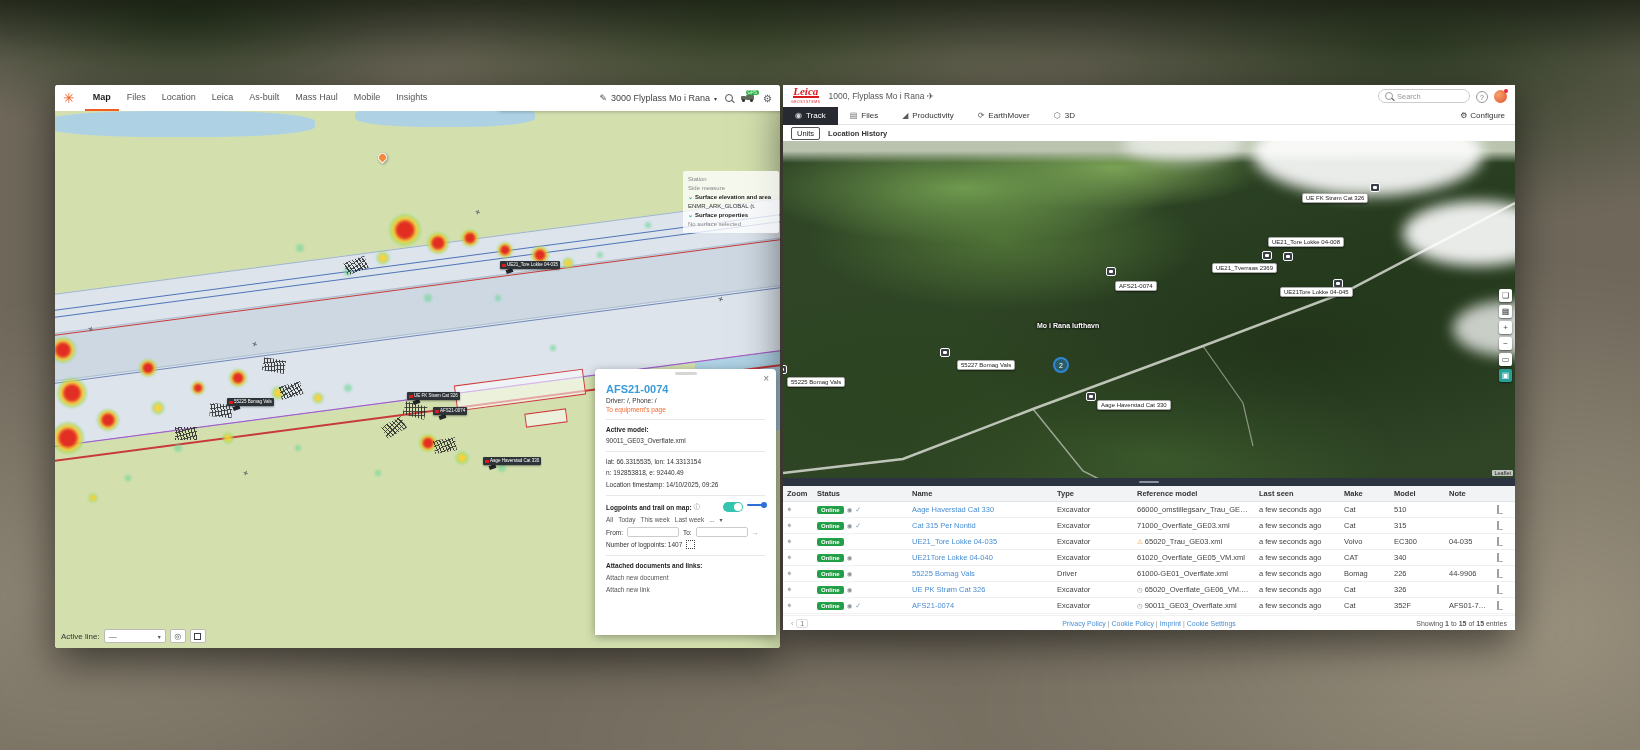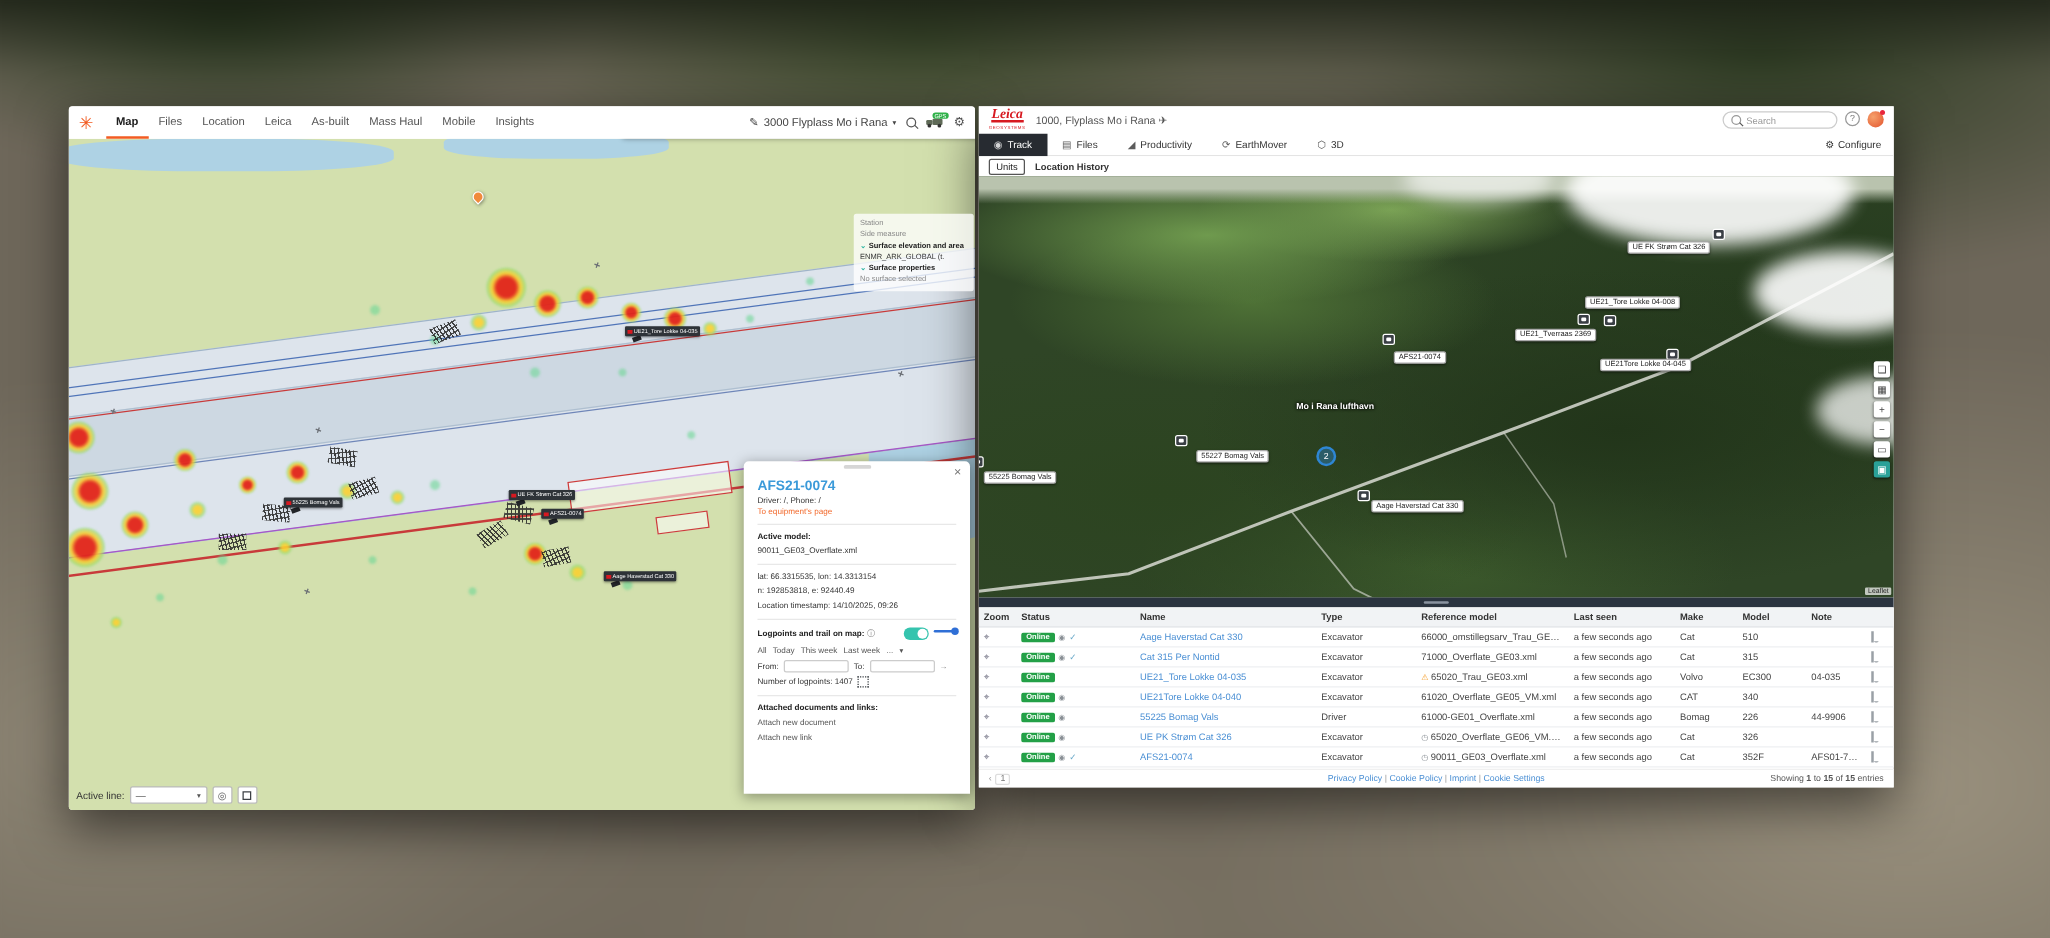--- a/index.html
+++ b/index.html
@@ -83,21 +83,21 @@
   .al-select { width:62px; height:14px; background:#fff; border:1px solid #bbb; border-radius:2px; font-size:8px; color:#555; display:flex; align-items:center; justify-content:space-between; padding:0 4px; cursor:pointer; }
   .al-btn { width:16px; height:14px; background:#fff; border:1px solid #bbb; border-radius:2px; display:flex; align-items:center; justify-content:center; font-size:8px; color:#555; cursor:pointer; }
 
   
   .rtop { position:absolute; left:0; top:0; right:0; height:22px; display:flex; align-items:center; padding:0 8px; gap:8px; background:#fff; }
   .leica-brand { display:flex; flex-direction:column; align-items:center; line-height:8px; }
   .leica-script { color:#d71920; font-size:11px; font-weight:bold; font-style:italic; font-family:"Liberation Serif",serif; }
   .leica-bar { width:26px; height:2px; background:#d71920; margin-top:1px; }
   .leica-sub { font-size:3.5px; color:#d71920; letter-spacing:.5px; }
   .rtitle { font-size:8.5px; color:#555; }
-  .rtop-right { margin-left:auto; display:flex; align-items:flex-start; gap:6px; }
+  .rtop-right { margin-left:auto; display:flex; align-items:flex-end; gap:6px; }
   .rsearch { width:92px; height:14px; border:1px solid #ccc; border-radius:8px; display:flex; align-items:center; gap:4px; padding:0 6px; color:#999; font-size:7.5px; }
   .helpq { width:12px; height:12px; border:1px solid #999; border-radius:50%; font-size:7px; color:#777; display:flex; align-items:center; justify-content:center; }
   .avatar { width:13px; height:13px; border-radius:50%; background:radial-gradient(circle at 35% 35%, #f6a06a, #e2542e); position:relative; }
   .avatar:after { content:""; position:absolute; right:-1px; top:-1px; width:4px; height:4px; background:#e8263c; border-radius:50%; }
   .rtabs { position:absolute; left:0; top:22px; right:0; height:18px; background:#fff; border-bottom:1px solid #e4e4e4; display:flex; align-items:center; }
   .rtab { height:18px; display:flex; align-items:center; gap:4px; font-size:8px; color:#333; padding:0 12px; cursor:pointer; }
   .rtab.act { background:#272b31; color:#fff; }
   .rtab .ti { font-size:8px; opacity:.8; }
   .configure { margin-left:auto; font-size:8px; color:#333; padding-right:10px; display:flex; gap:3px; align-items:center; cursor:pointer; }
   .rsub { position:absolute; left:0; top:40px; right:0; height:16px; background:#fff; display:flex; align-items:center; gap:8px; padding:0 8px; }

